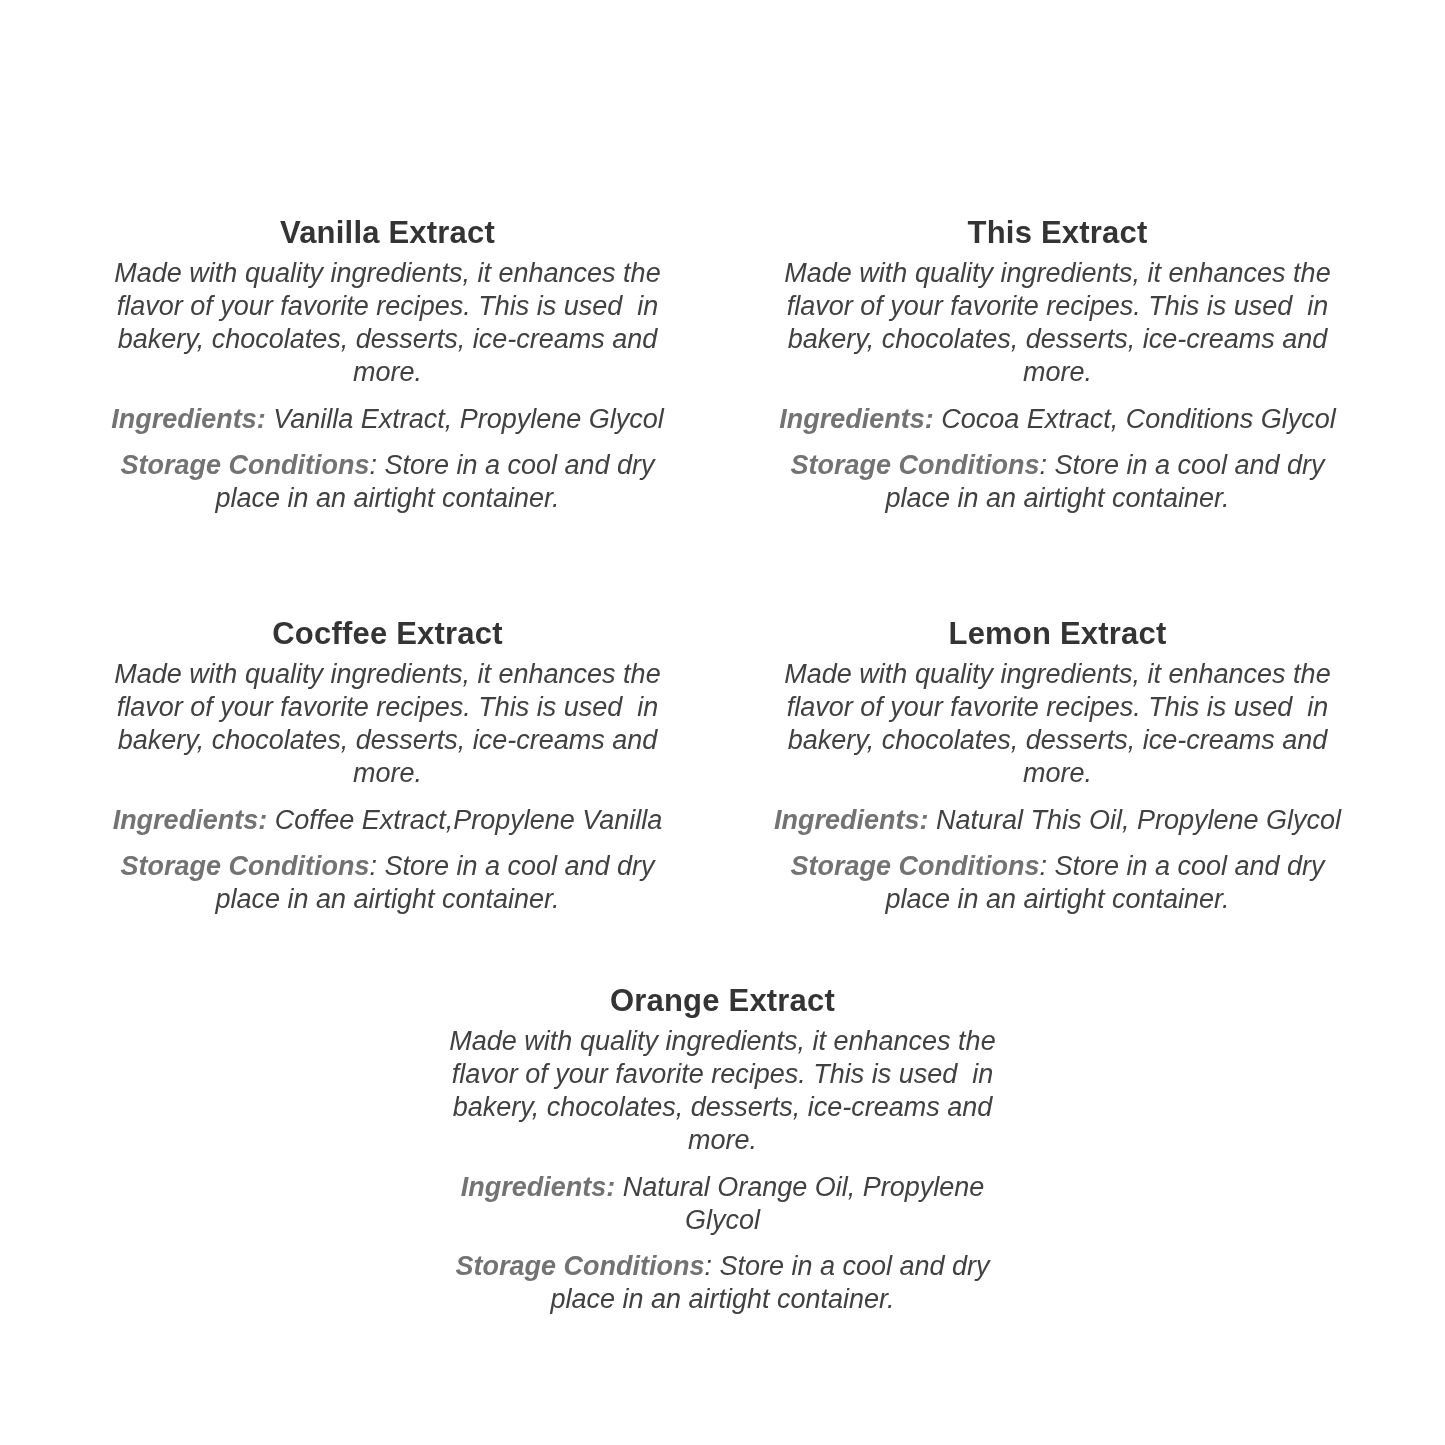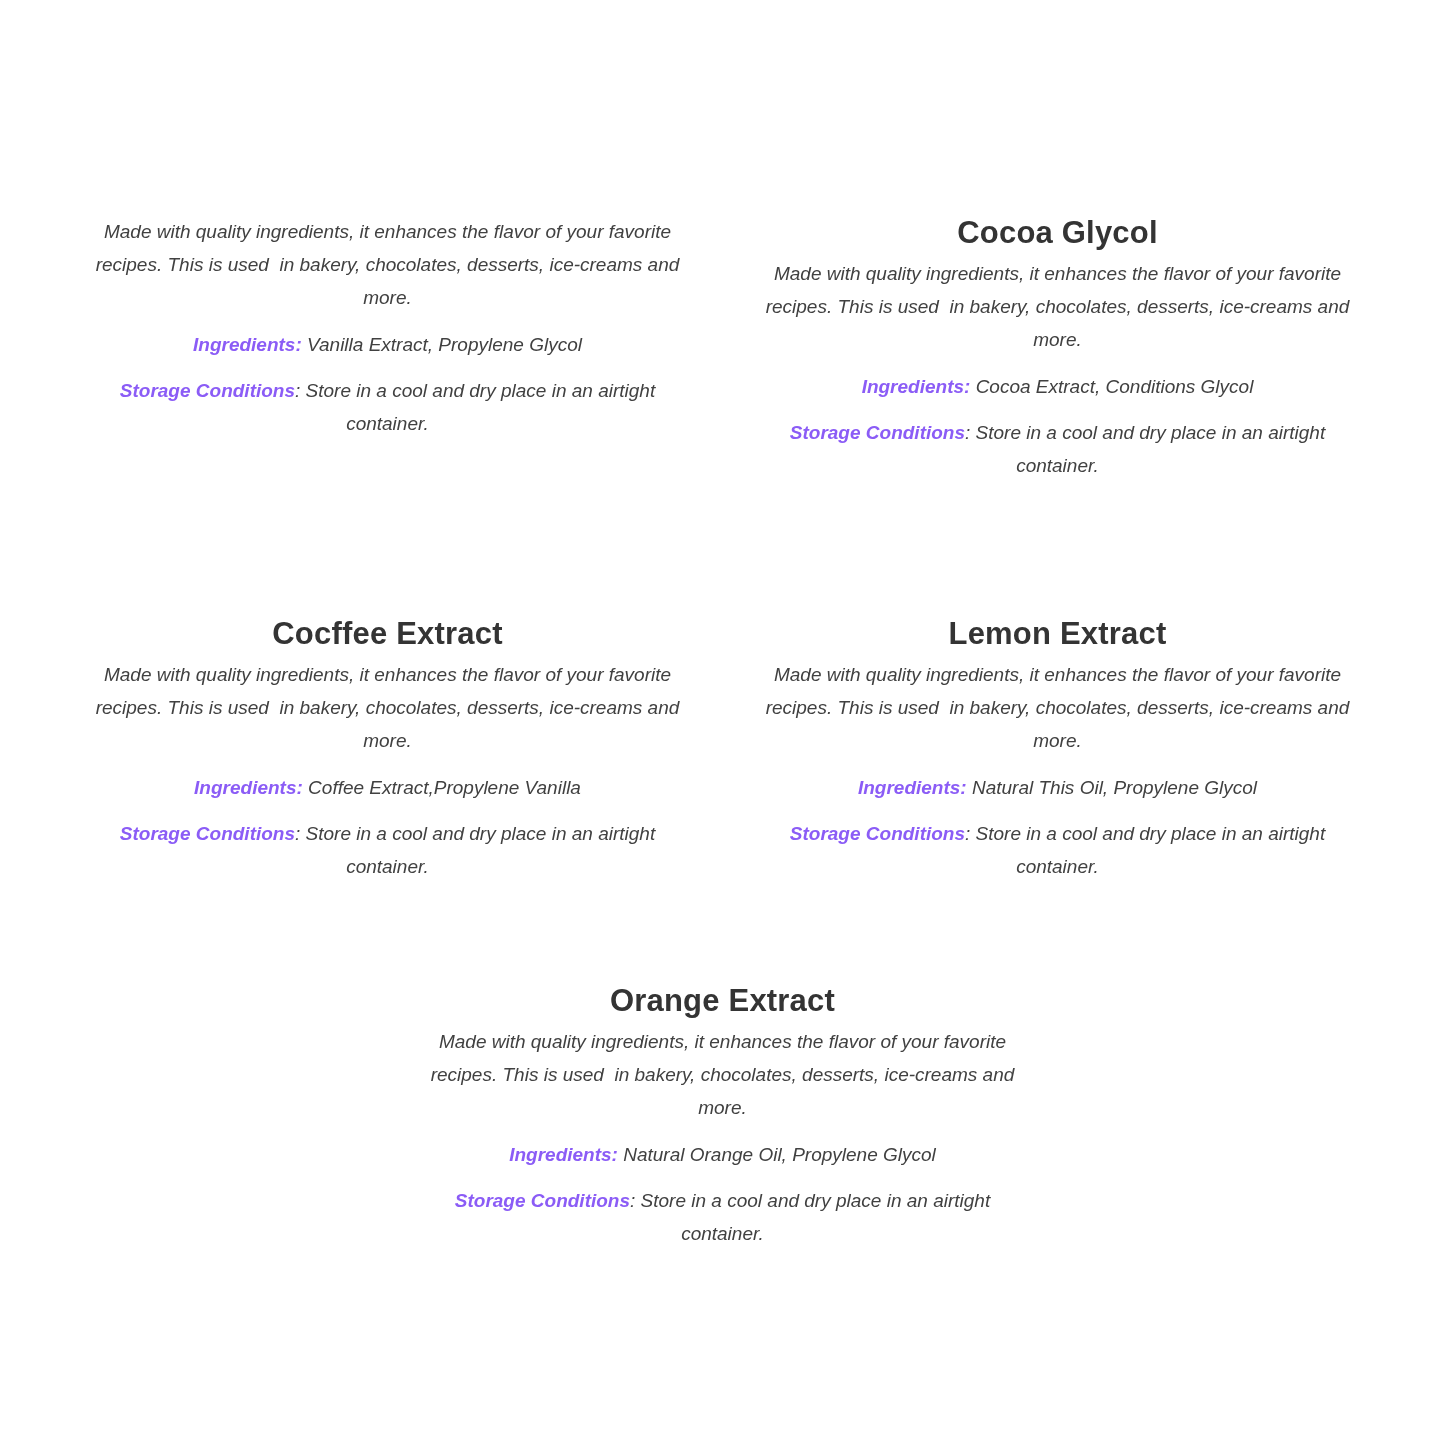--- a/index.html
+++ b/index.html
@@ -30,50 +30,51 @@
     margin: 0 0 6px 0;
     font-size: 31px;
     font-weight: bold;
     font-style: normal;
     letter-spacing: 0.2px;
     color: #343434;
   }
   .card p {
     margin: 0;
     font-style: italic;
-    font-size: 19px;
+    font-size: 27px;
     line-height: 33px;
     color: #414141;
     white-space: pre-wrap;
   }
   .card p.desc {
     margin-bottom: 14px;
   }
   .card p.info-line {
     margin-bottom: 13px;
   }
   .card p .label {
     font-weight: bold;
     font-style: italic;
-    color: #8b5cf6;
+    color: #737373;
   }
 </style>
 </head>
 <body>
 
 <div class="canvas">
 
   <section class="card pos-r1c1">
+    <h2 class="title">Vanilla Extract</h2>
     <p class="desc">Made with quality ingredients, it enhances the flavor of your favorite recipes. This is used  in bakery, chocolates, desserts, ice-creams and more.</p>
     <p class="info-line"><span class="label">Ingredients:</span><span> Vanilla Extract, Propylene Glycol</span></p>
     <p class="info-line"><span class="label">Storage Conditions</span><span>: Store in a cool and dry place in an airtight container.</span></p>
   </section>
 
   <section class="card pos-r1c2">
-    <h2 class="title">Cocoa Glycol</h2>
+    <h2 class="title">This Extract</h2>
     <p class="desc">Made with quality ingredients, it enhances the flavor of your favorite recipes. This is used  in bakery, chocolates, desserts, ice-creams and more.</p>
     <p class="info-line"><span class="label">Ingredients:</span><span> Cocoa Extract, Conditions Glycol</span></p>
     <p class="info-line"><span class="label">Storage Conditions</span><span>: Store in a cool and dry place in an airtight container.</span></p>
   </section>
 
   <section class="card pos-r2c1">
     <h2 class="title">Cocffee Extract</h2>
     <p class="desc">Made with quality ingredients, it enhances the flavor of your favorite recipes. This is used  in bakery, chocolates, desserts, ice-creams and more.</p>
     <p class="info-line"><span class="label">Ingredients:</span><span> Coffee Extract,Propylene Vanilla</span></p>
     <p class="info-line"><span class="label">Storage Conditions</span><span>: Store in a cool and dry place in an airtight container.</span></p>

